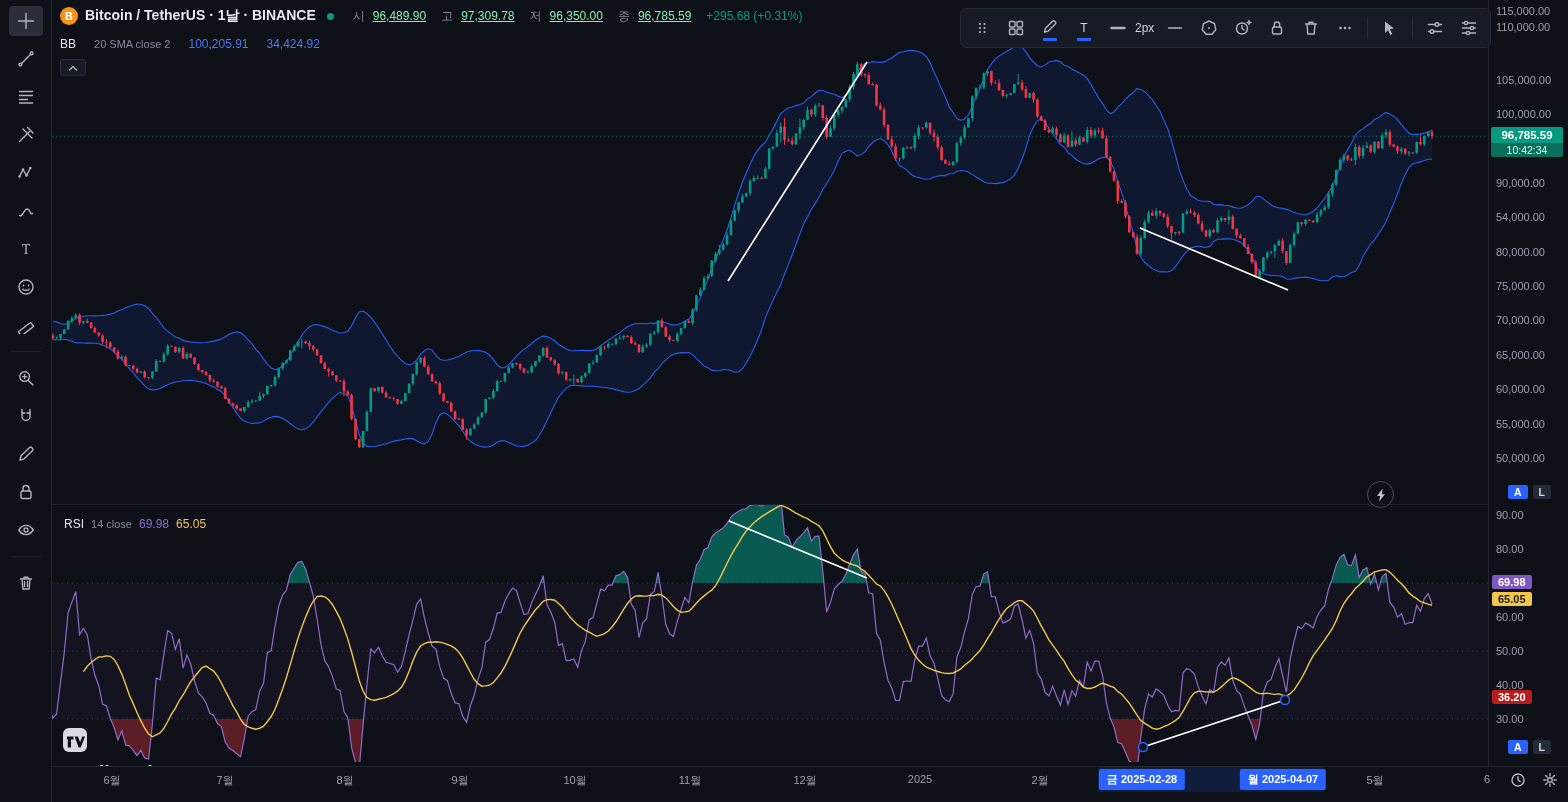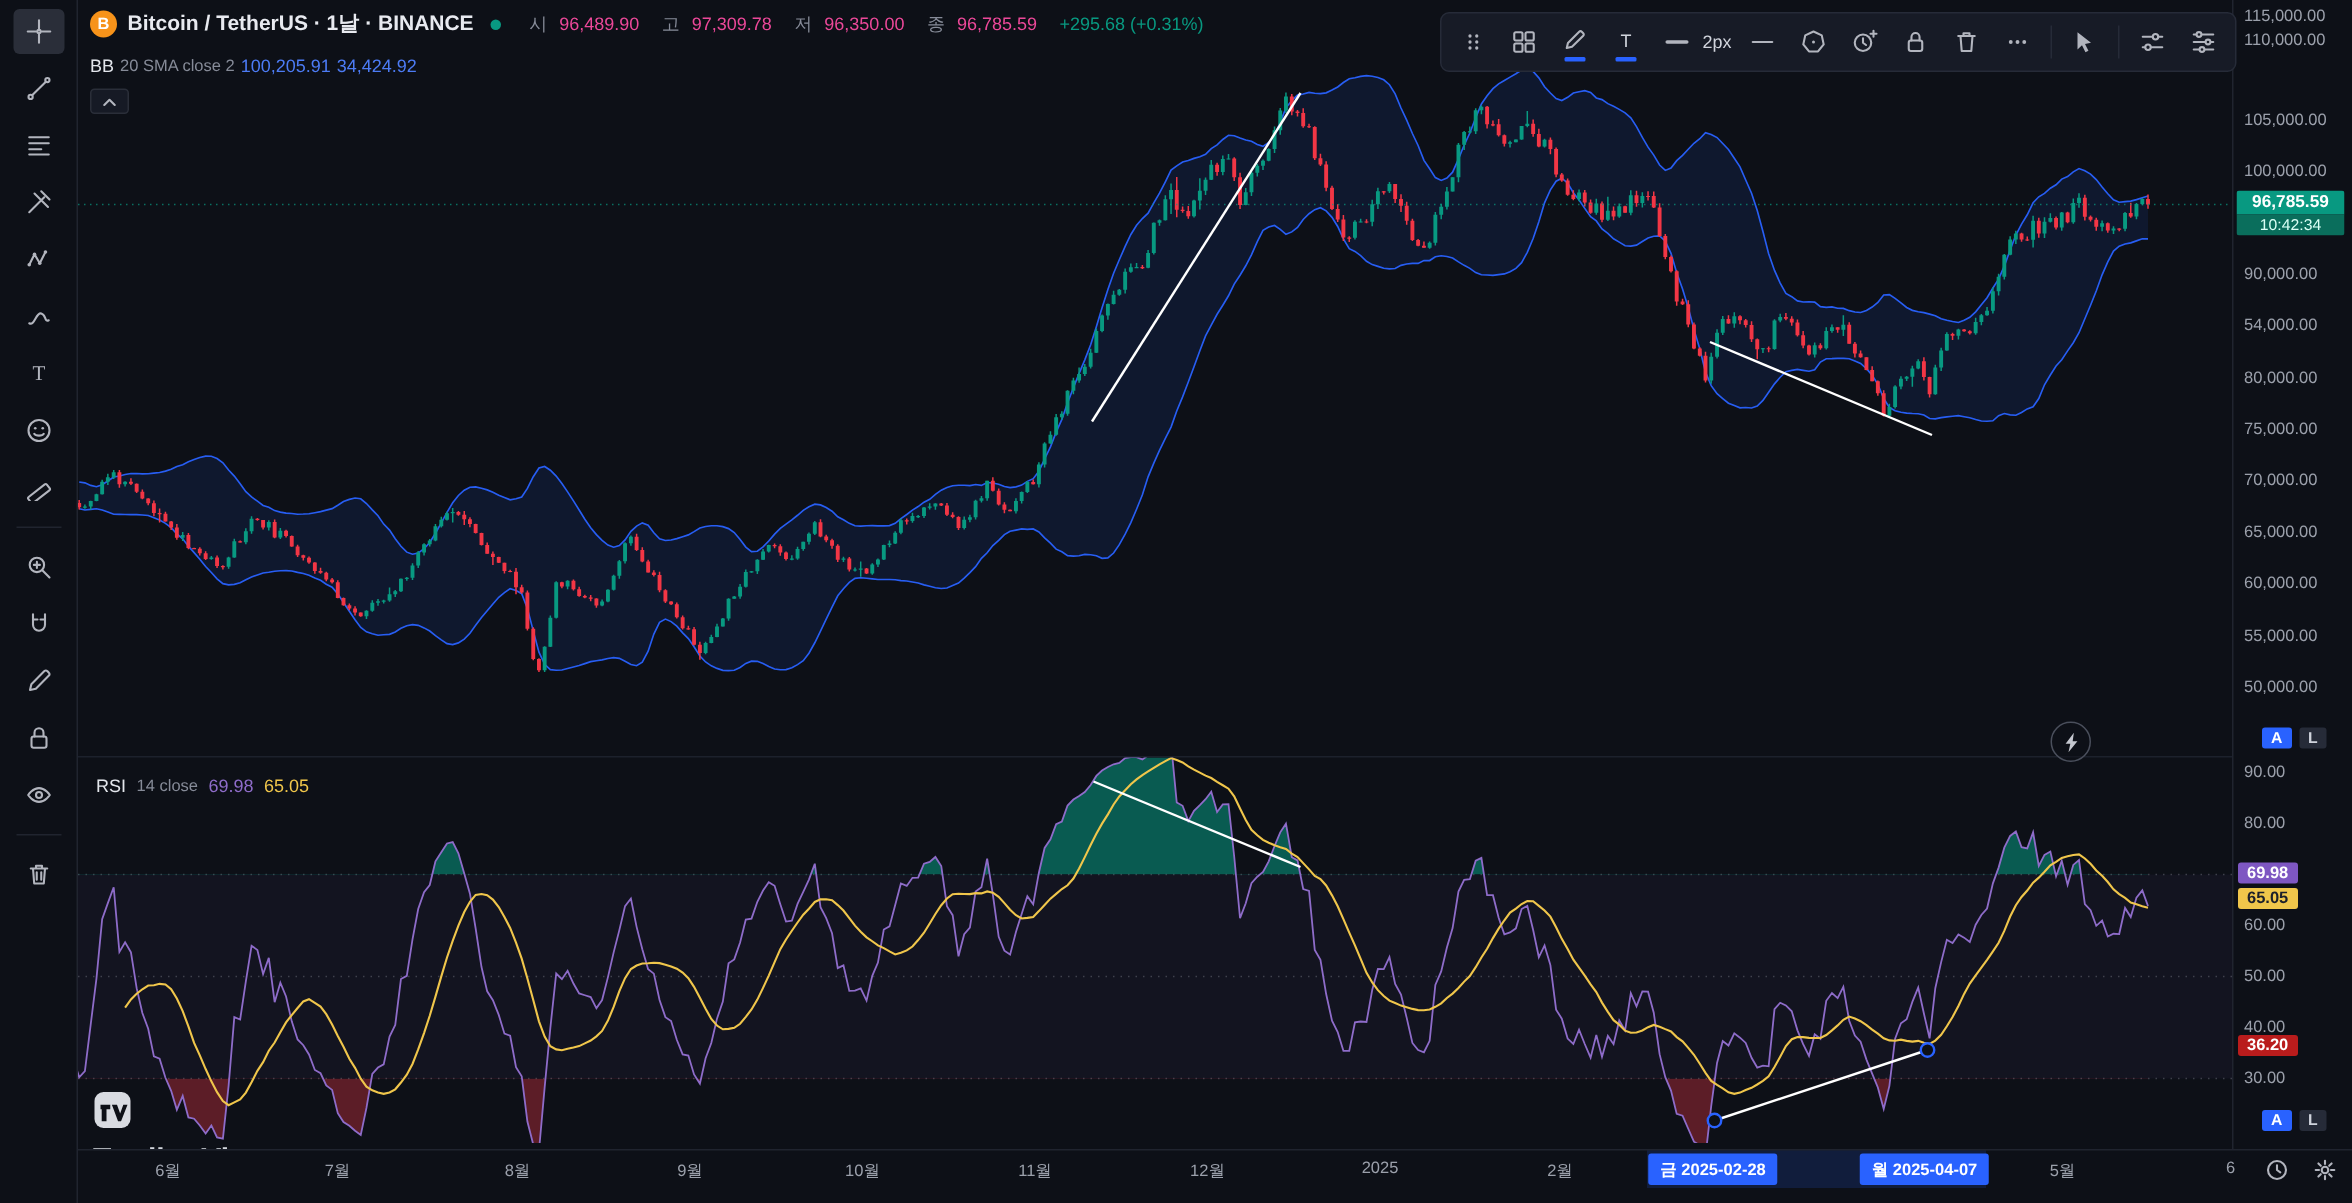--- a/index.html
+++ b/index.html
@@ -17,33 +17,33 @@
   .tool.active{background:#2a2e39;}
   .tdivider{width:30px;height:1px;background:#20242f;margin:3px 0;flex:none;}
   
   #header{position:absolute;left:60px;top:6px;z-index:30;}
   .title-row{display:flex;align-items:center;gap:7px;height:20px;}
   .coin-icon{width:18px;height:18px;border-radius:50%;background:#f7931a;color:#fff;font-size:11px;
     font-weight:700;display:flex;align-items:center;justify-content:center;}
   .sym-title{font-size:14px;font-weight:700;color:#e8eaf0;cursor:pointer;}
   .status-dot{width:7px;height:7px;border-radius:50%;background:#089981;margin:0 4px;}
   .olabel{font-size:12px;color:#868b98;margin-left:8px;}
-  .oval{font-size:12px;color:#ec4899;margin-left:1px;}
+  .oval{font-size:12px;color:#86efac;margin-left:1px;text-decoration:underline;}
   .ochange{font-size:12px;color:#089981;margin-left:8px;}
   .trade-row{display:flex;align-items:stretch;margin-top:8px;height:34px;}
   .sell-btn,.buy-btn{width:86px;border-radius:4px;background:rgba(13,16,23,.85);display:flex;
     flex-direction:column;align-items:center;justify-content:center;cursor:pointer;padding:1px 0;}
   .sell-btn{border:1px solid #f23645;}
   .buy-btn{border:1px solid #2962ff;}
   .sell-btn .price{color:#f23645;font-size:12.5px;font-weight:700;}
   .sell-btn .lbl{color:#f23645;font-size:10px;margin-top:1px;}
   .buy-btn .price{color:#4c7bf4;font-size:12.5px;font-weight:700;}
   .buy-btn .lbl{color:#4c7bf4;font-size:10px;margin-top:1px;}
   .spread{width:37px;display:flex;align-items:center;justify-content:center;font-size:11px;color:#cfd3dc;}
-  .bb-row{display:flex;align-items:center;gap:4px;margin-top:11px;font-size:12px;}
+  .bb-row{display:flex;align-items:center;gap:18px;margin-top:11px;font-size:12px;}
   .leg-name{color:#e3e6ec;}
   .leg-params{color:#868b98;font-size:11px;}
   .leg-blue{color:#4c7bf4;}
   .collapse-btn{margin-top:8px;width:26px;height:17px;background:#161a25;border:1px solid #2a2e39;
     border-radius:3px;display:flex;align-items:center;justify-content:center;cursor:pointer;padding:0;}
   
   #rsi-legend{position:absolute;left:64px;top:517px;display:flex;align-items:center;gap:7px;
     font-size:12px;z-index:30;}
   .rsi-val{color:#8e6cc9;}
   .rsi-ma{color:#f0c64b;}

